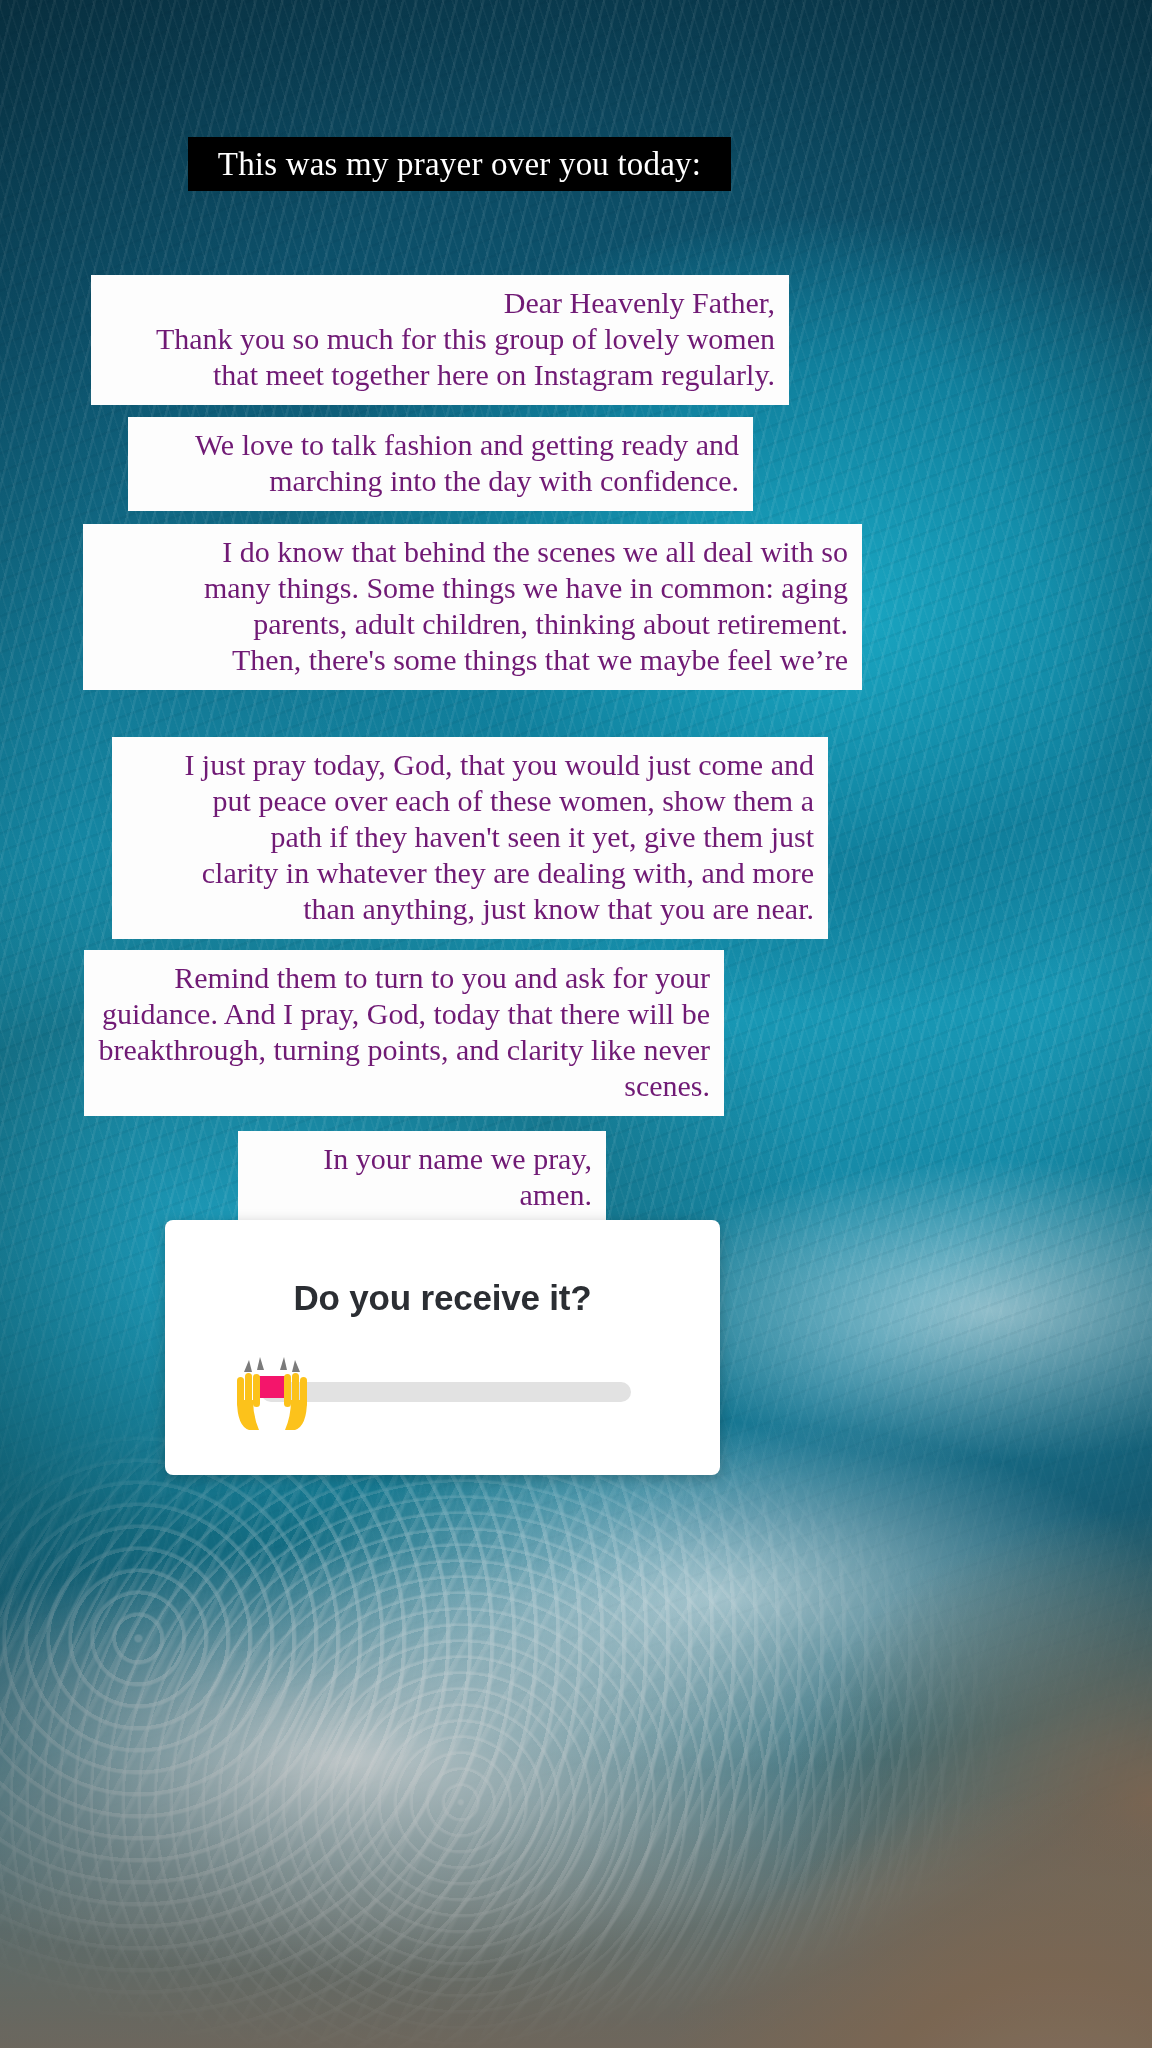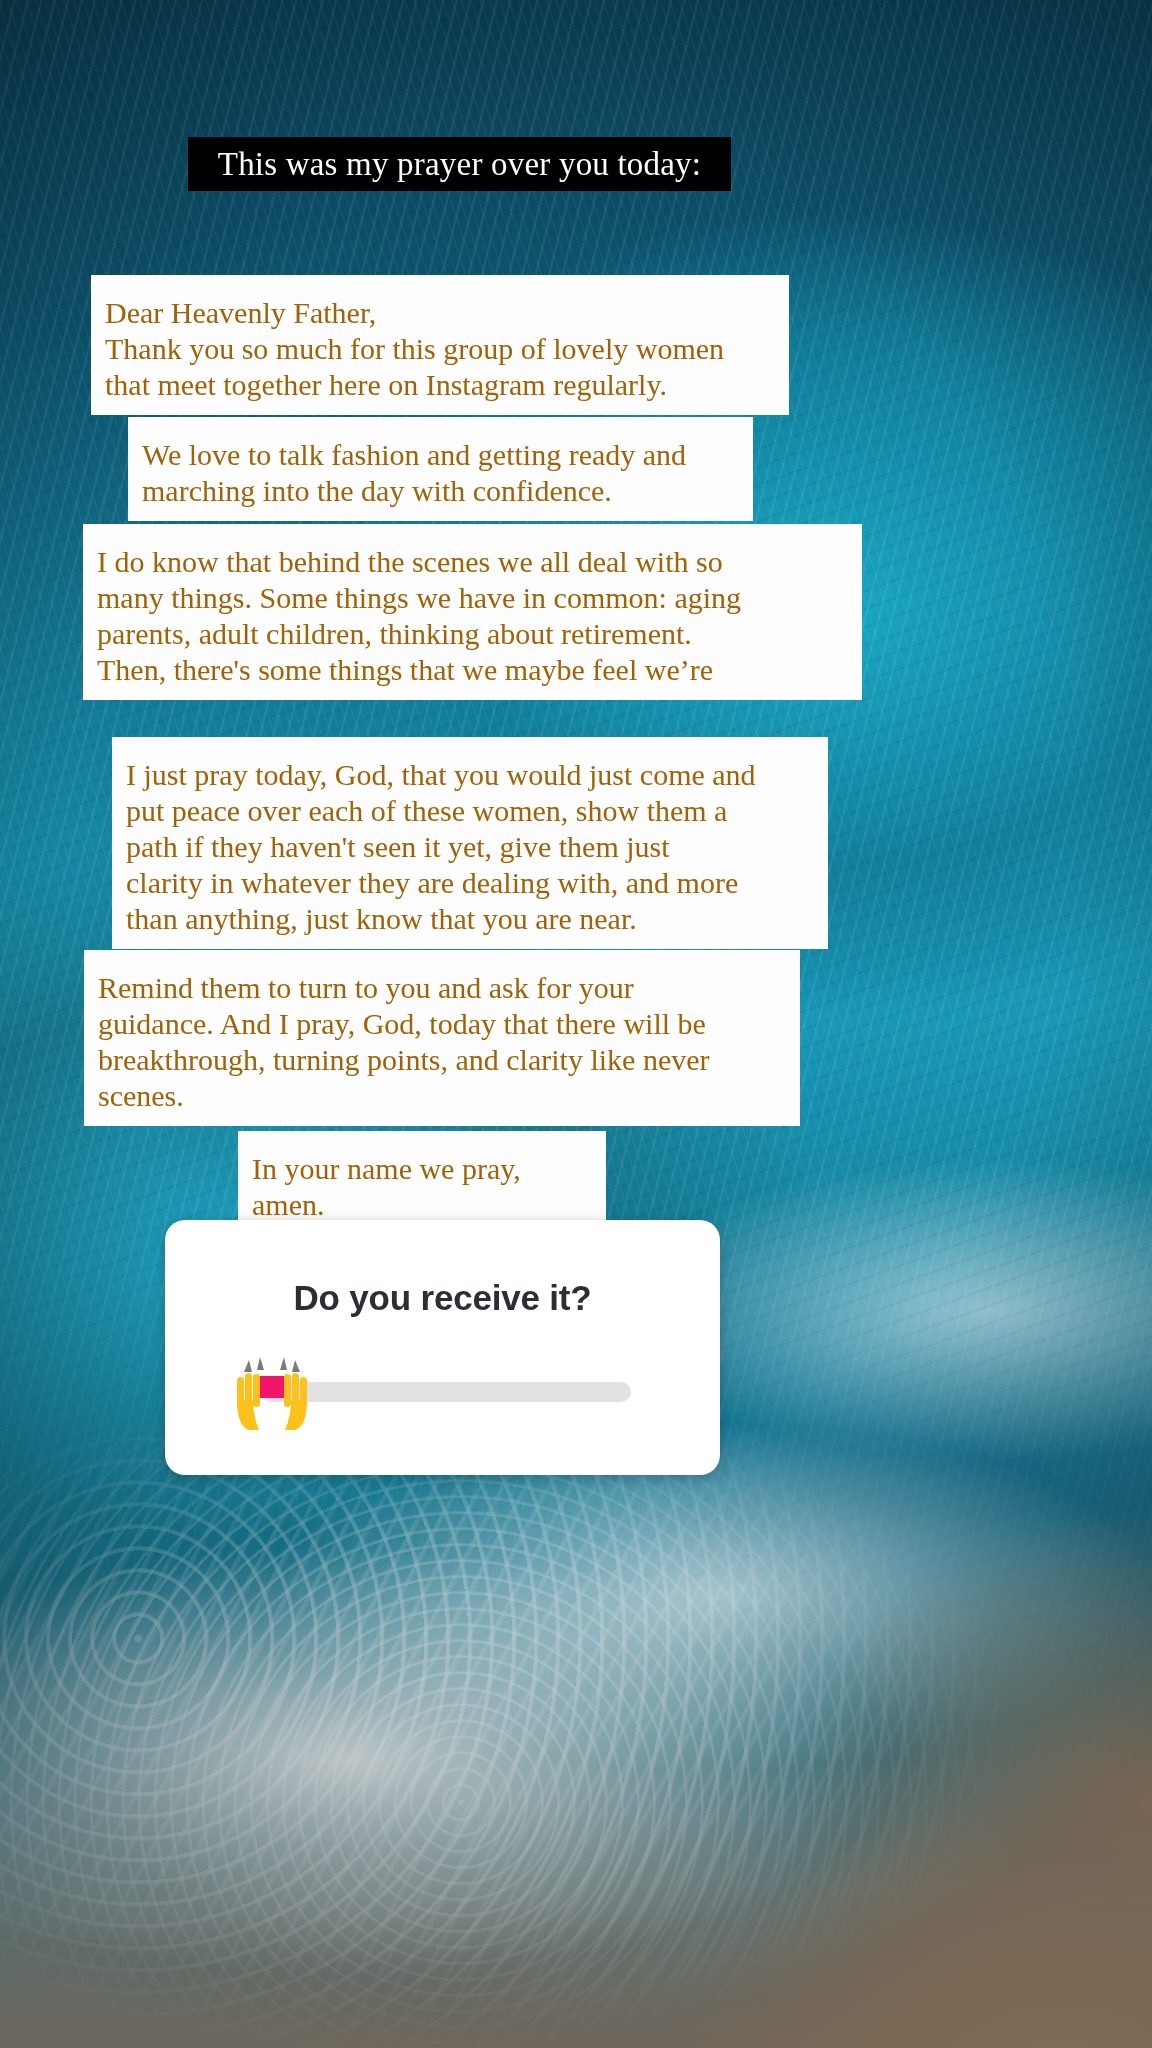--- a/index.html
+++ b/index.html
@@ -83,45 +83,45 @@
     font-size:33px;
     line-height:1;
     letter-spacing:.2px;
     white-space:nowrap;
   }
 
   
   .tbox {
     position:absolute;
     background:#fdfdfd;
-    color:#a16207;
+    color:#701a75;
     font-family:"Liberation Serif", serif;
-    text-align:left;
+    text-align:right;
     font-size:30px;
     line-height:36px;
-    padding:20px 14px 12px;
+    padding:10px 14px 12px;
   }
   .tbox p { margin:0; }
 
   #tbox-1 { left:91px;  top:275px;  width:698px; }
   #tbox-2 { left:128px; top:417px;  width:625px; }
   #tbox-3 { left:83px;  top:524px;  width:779px; }
   #tbox-4 { left:84px;  top:737px;  width:716px;margin-left:28px; }
-  #tbox-5 { left:84px;  top:950px;  width:716px; }
+  #tbox-5 { left:84px;  top:950px;  width:640px; }
   #tbox-6 { left:238px; top:1131px; width:368px; }
 
   
   .sticker {
     position:absolute;
     left:165px;
     top:1220px;
     width:555px;
     height:255px;
     background:#fff;
-    border-radius:20px;
+    border-radius:8px;
     box-shadow:0 3px 14px rgba(0,0,0,.22);
   }
   .sticker-q {
     position:absolute;
     left:0; right:0;
     top:58px;
     text-align:center;
     font-family:"Liberation Sans", sans-serif;
     font-weight:bold;
     font-size:35px;

